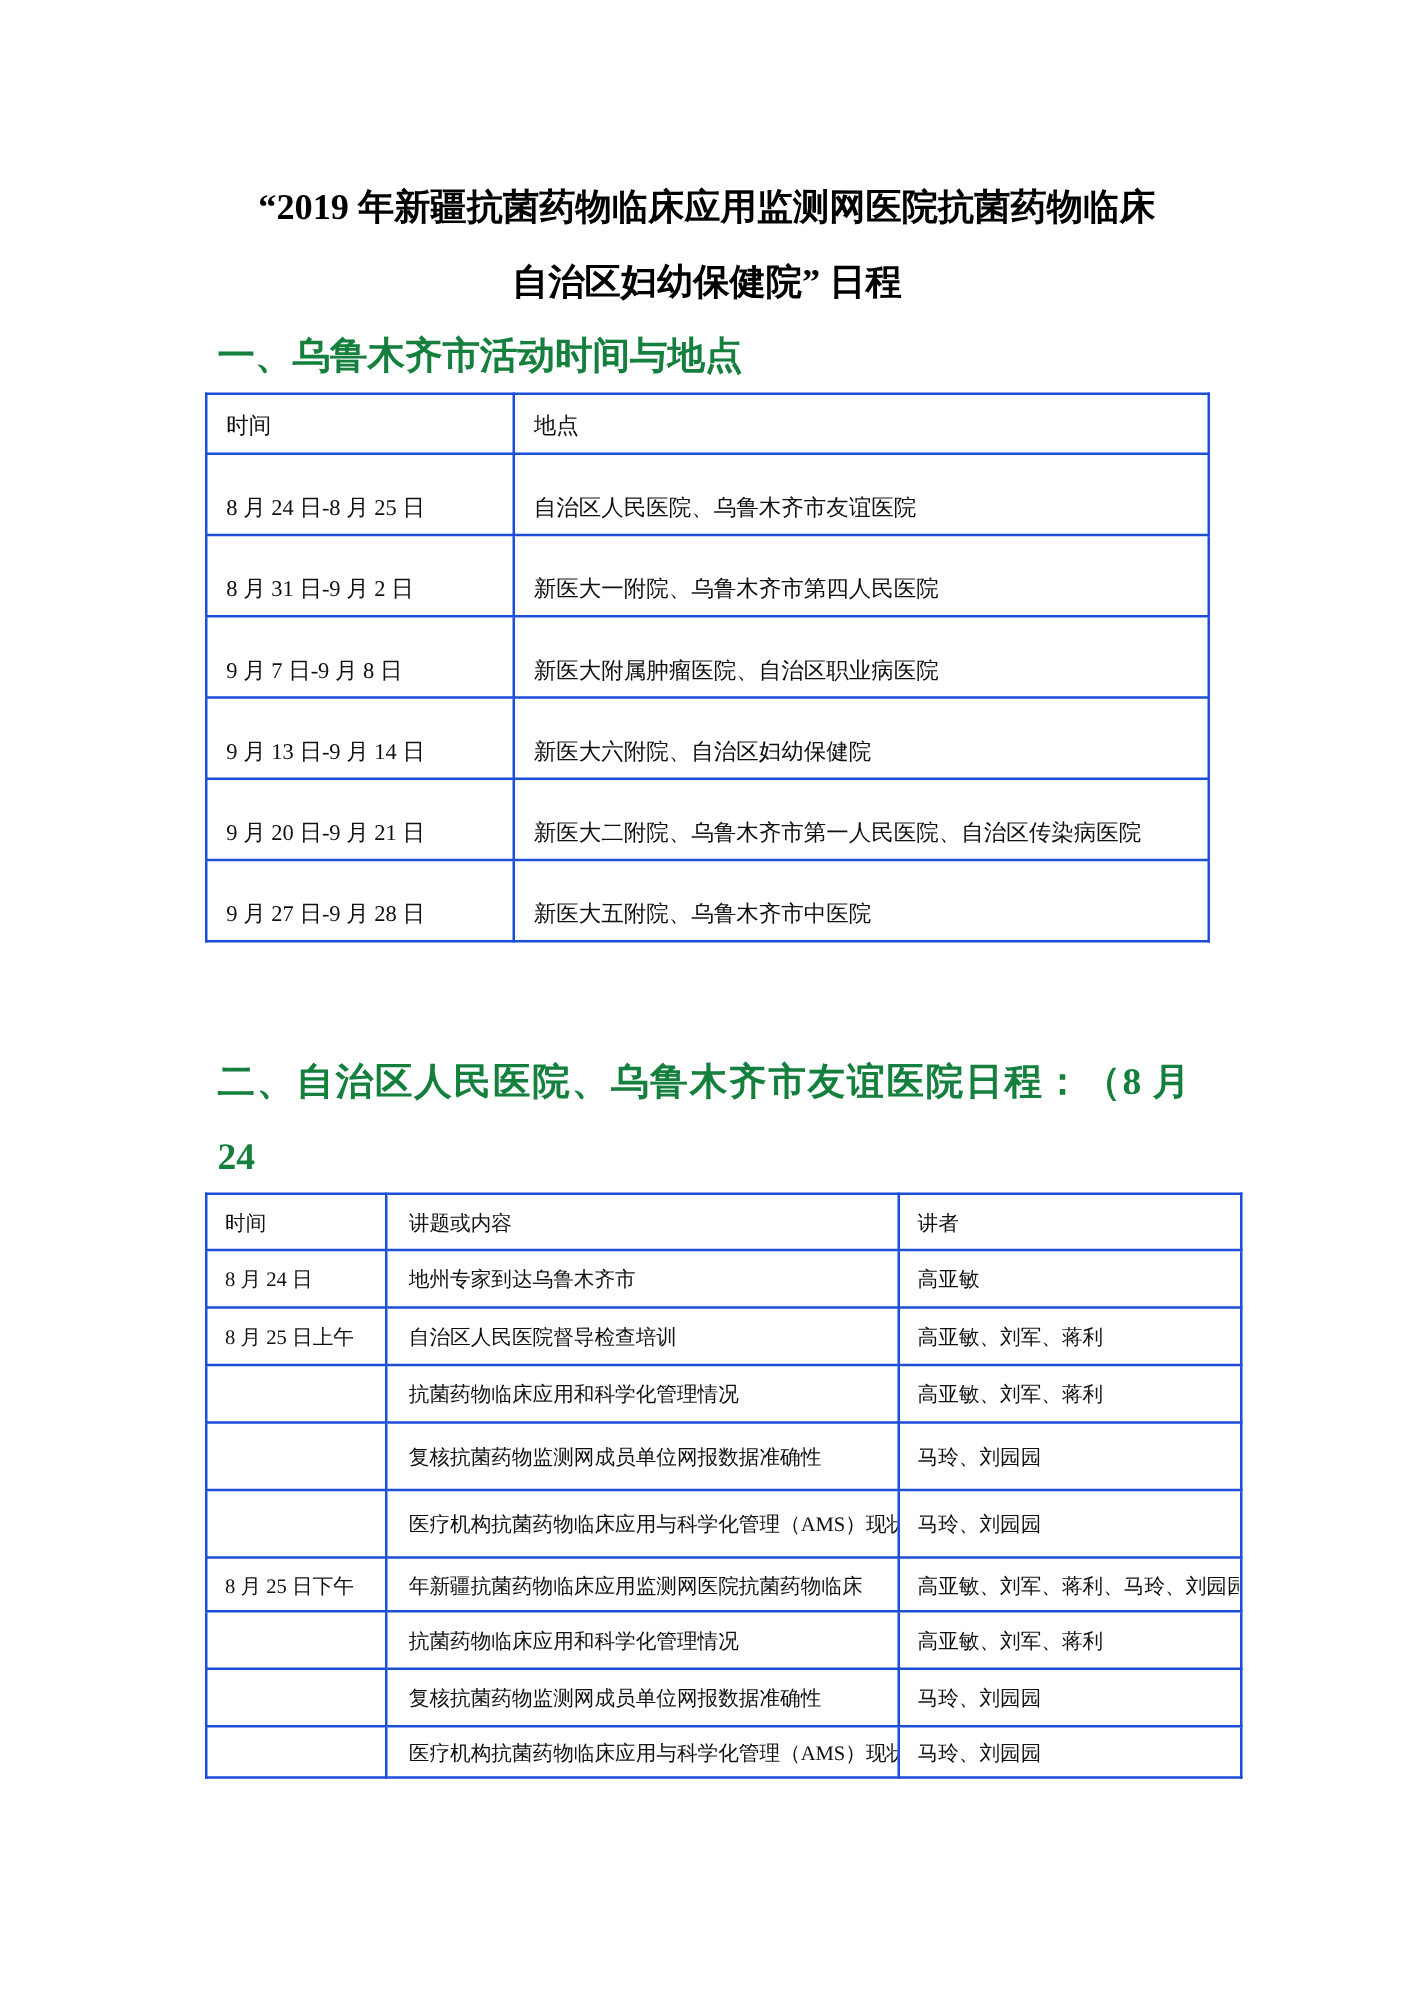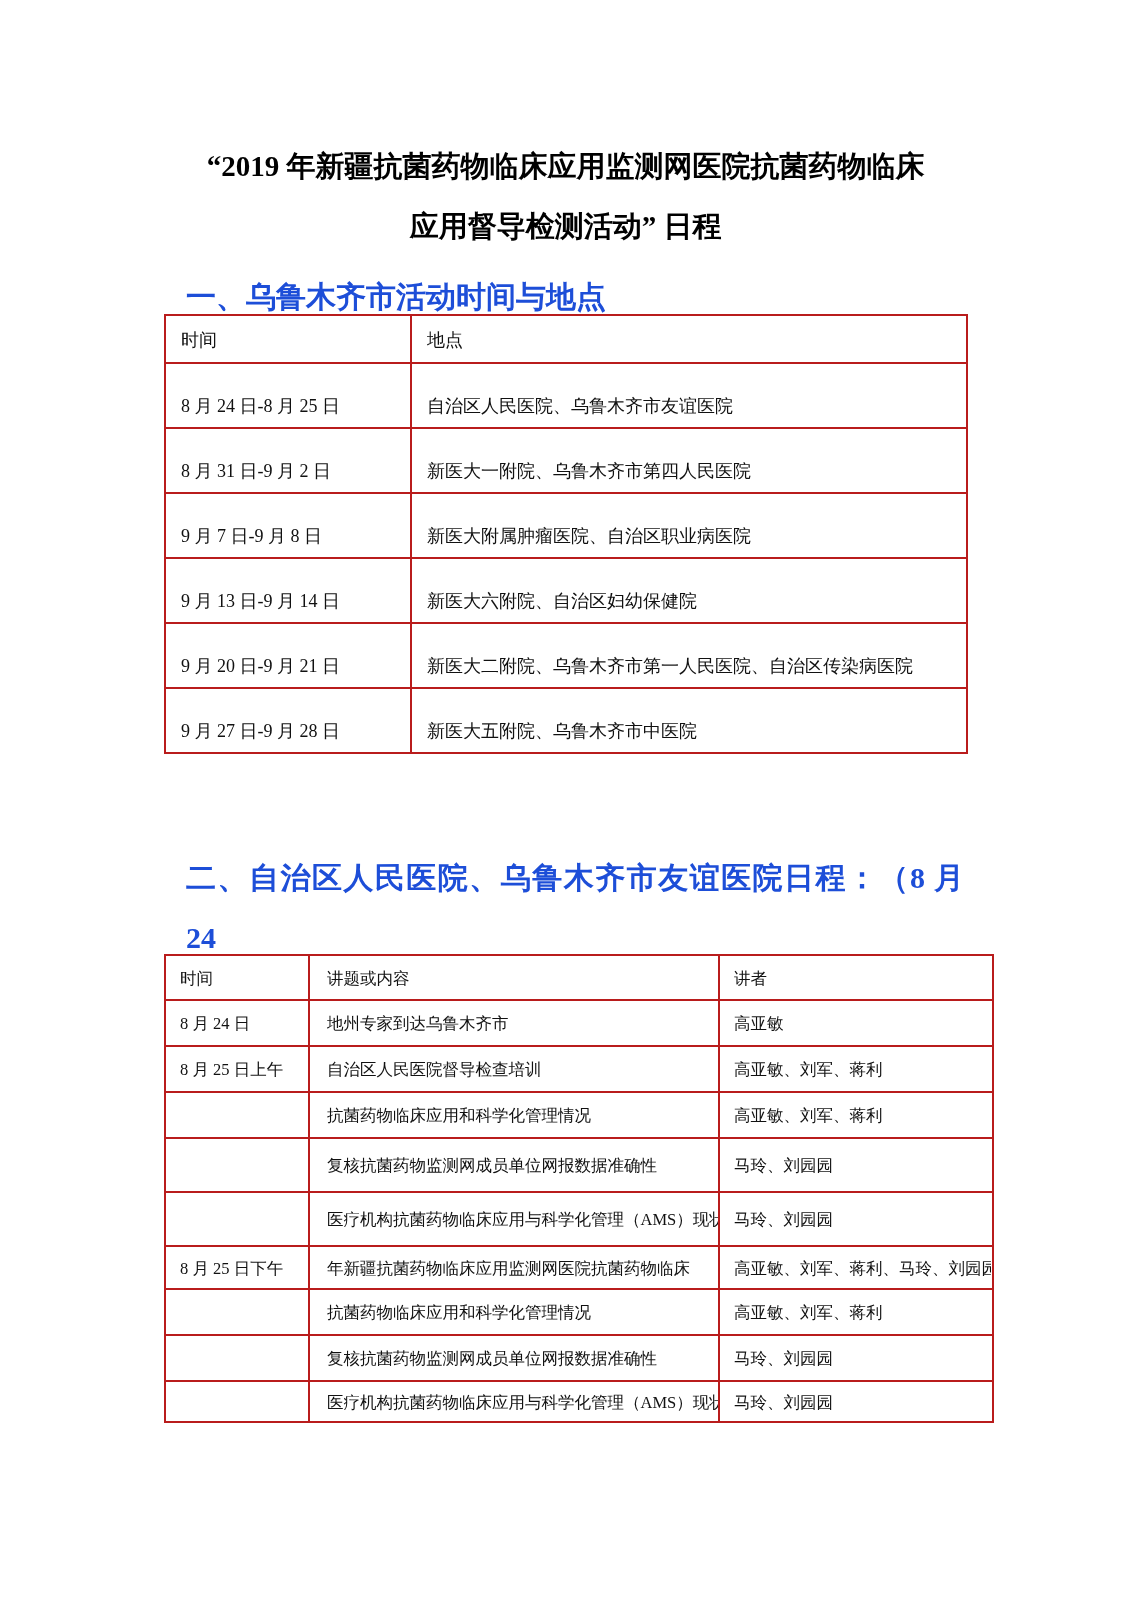--- a/index.html
+++ b/index.html
@@ -9,29 +9,29 @@
     font-family:"Liberation Serif","DejaVu Serif",serif;
     overflow:hidden;
     padding-left:17px;
   }
   .doc-title {
     position:absolute; top:136px; left:0; width:1131px;
     text-align:center; font-weight:bold; font-size:29px; line-height:60px;
     color:#000;
   }
   .sec-heading {
-    position:absolute; margin:16px; font-weight:bold; color:#1d4ed8;
+    position:absolute; margin:4px; font-weight:bold; color:#15803d;
   }
   .sec1 { top:260px; left:170px; font-size:30px; line-height:42px; }
   .sec2 { top:832px; left:170px; width:778px; font-size:30px; line-height:60px; }
   .sec2-l1 { text-align:justify; text-align-last:justify; }
   .sec2-l2 { text-align:left; }
 
   table { border-collapse:collapse; position:absolute; table-layout:fixed; background:#fff; }
-  th, td { border:2px solid #b91c1c; overflow:hidden; white-space:nowrap; }
+  th, td { border:2px solid #1d4ed8; overflow:hidden; white-space:nowrap; }
   th { font-weight:normal; text-align:left; }
 
   
   .t1 { top:314px; left:164px; width:804px; font-size:18px; }
   .t1 .c1 { width:246px; }
   .t1 th { height:44px; vertical-align:middle; padding:2px 6px 0 15px; }
   .t1 td { height:54px; vertical-align:bottom; padding:0 6px 9px 15px; }
 
   
   .t2 { top:954px; left:164px; width:830px; font-size:16.5px; }
@@ -44,21 +44,21 @@
   .t2 tbody tr:nth-child(6) td { height:39px;border-radius:16px; }
   .t2 tbody tr:nth-child(9) td { height:37px; }
 </style>
 </head>
 <body>
 
 <div class="page">
 
   <div class="doc-title">
     <div>“2019 年新疆抗菌药物临床应用监测网医院抗菌药物临床</div>
-    <div>应用督导检测活动” 日程</div>
+    <div>自治区妇幼保健院” 日程</div>
   </div>
 
   <h2 class="sec-heading sec1">一、乌鲁木齐市活动时间与地点</h2>
 
   <table class="t1">
     <colgroup>
         <col class="c1">
         <col>
       </colgroup>
     <thead>

